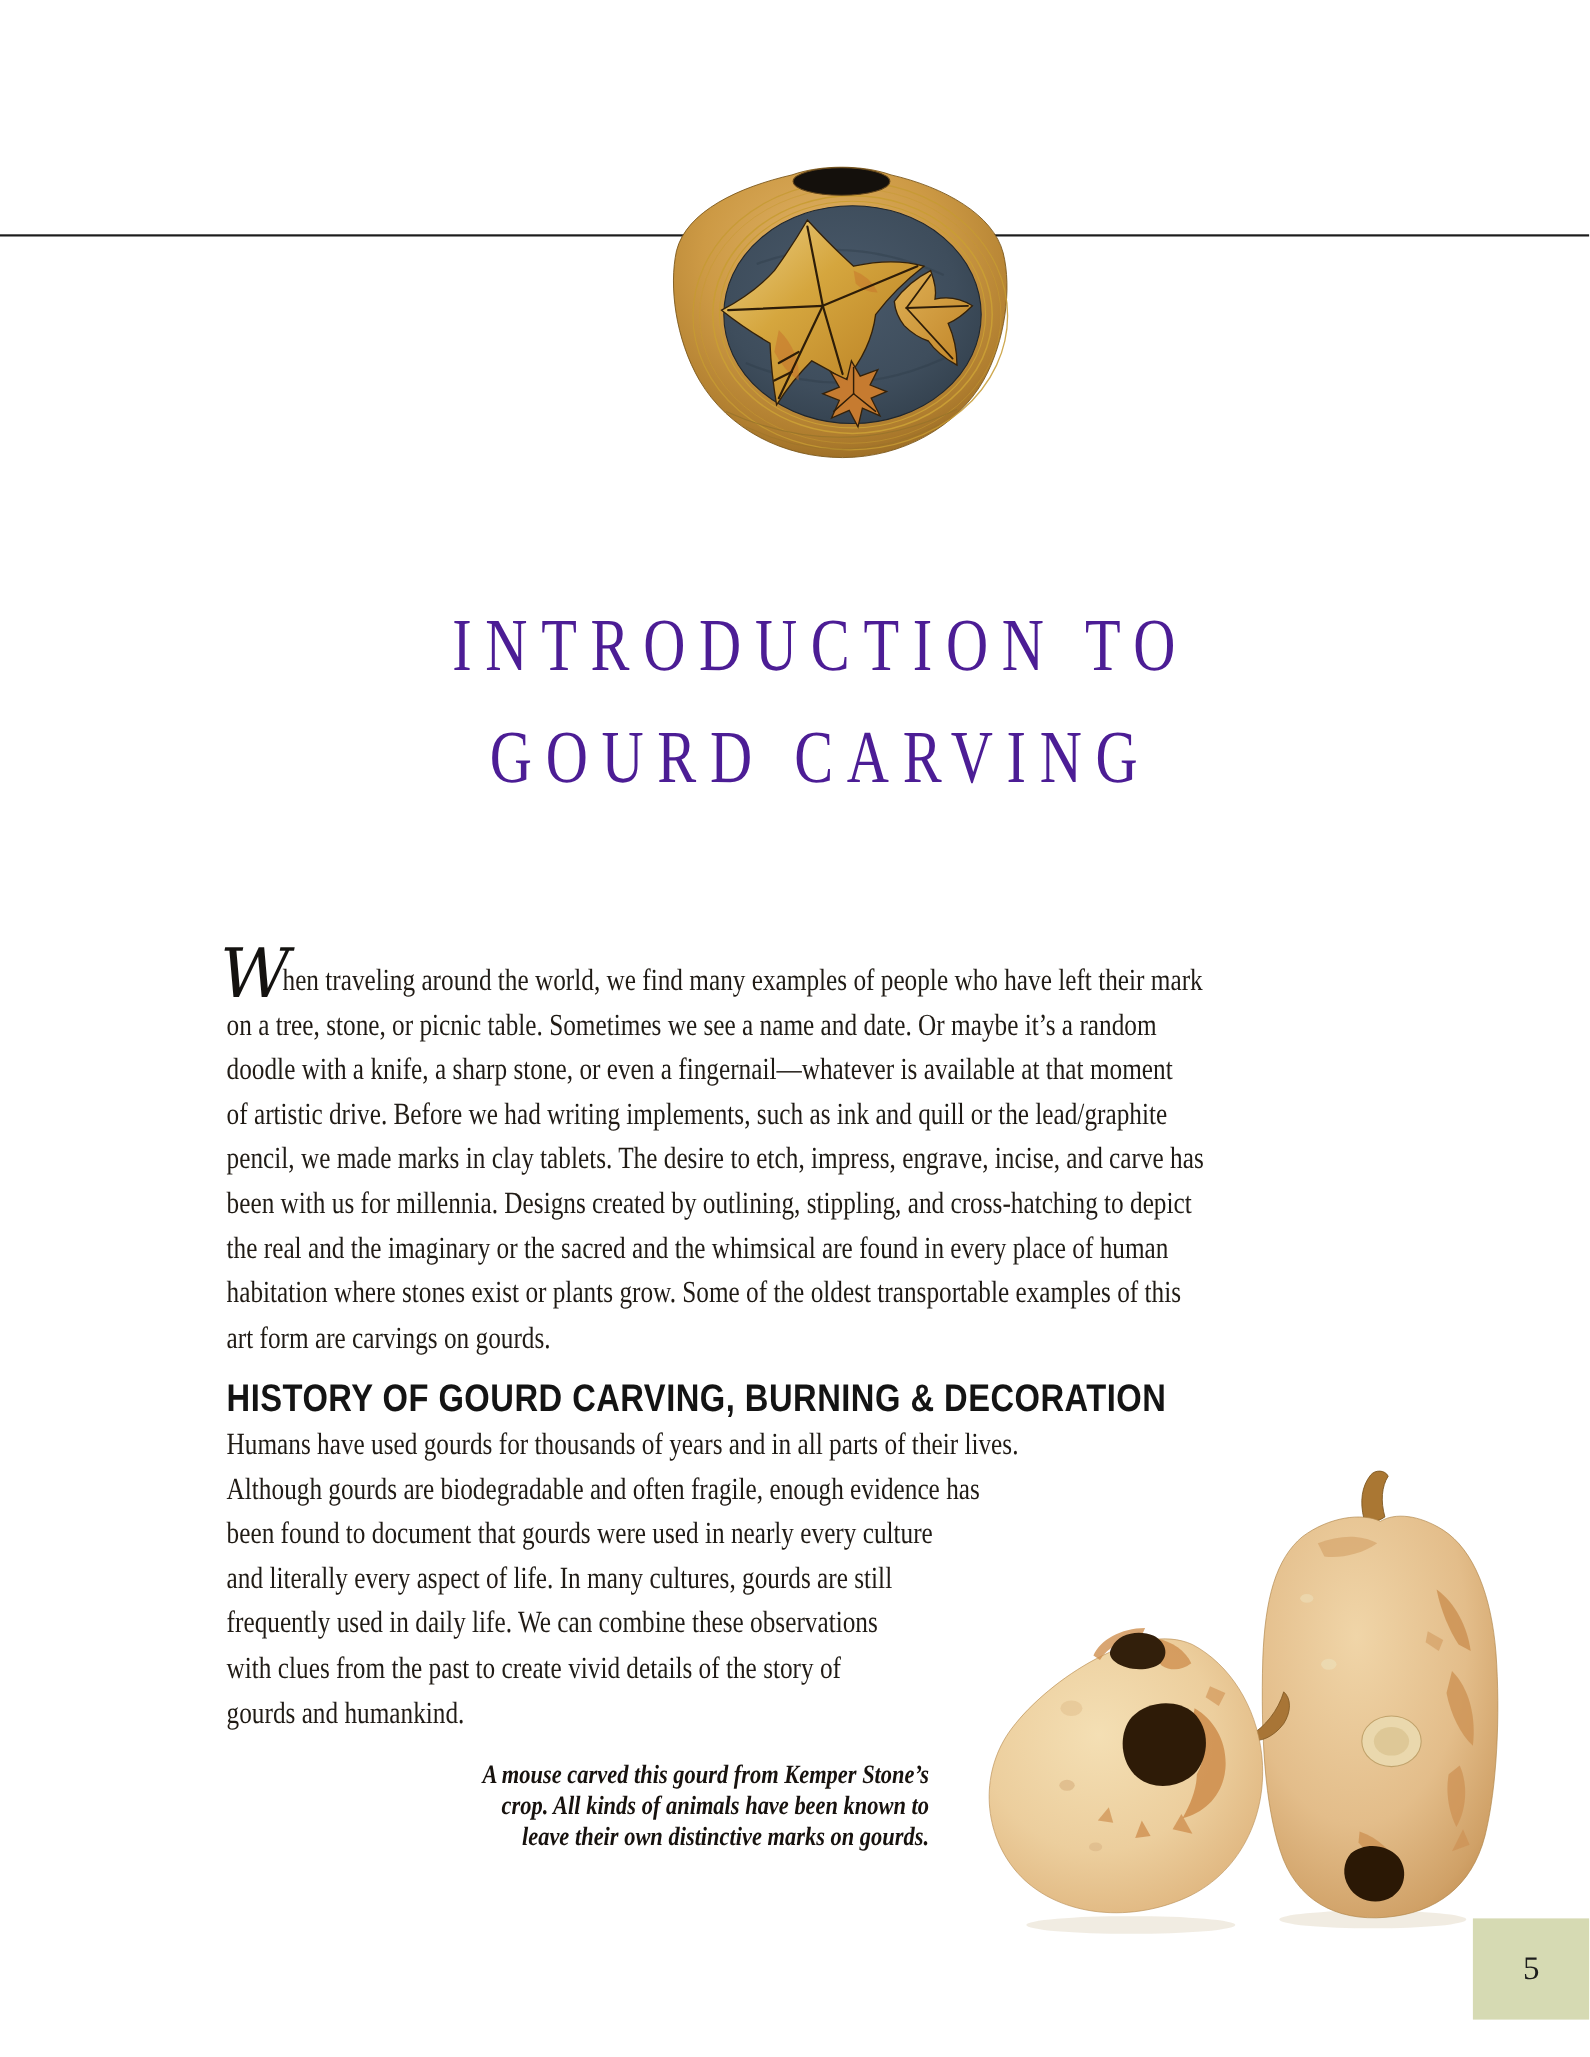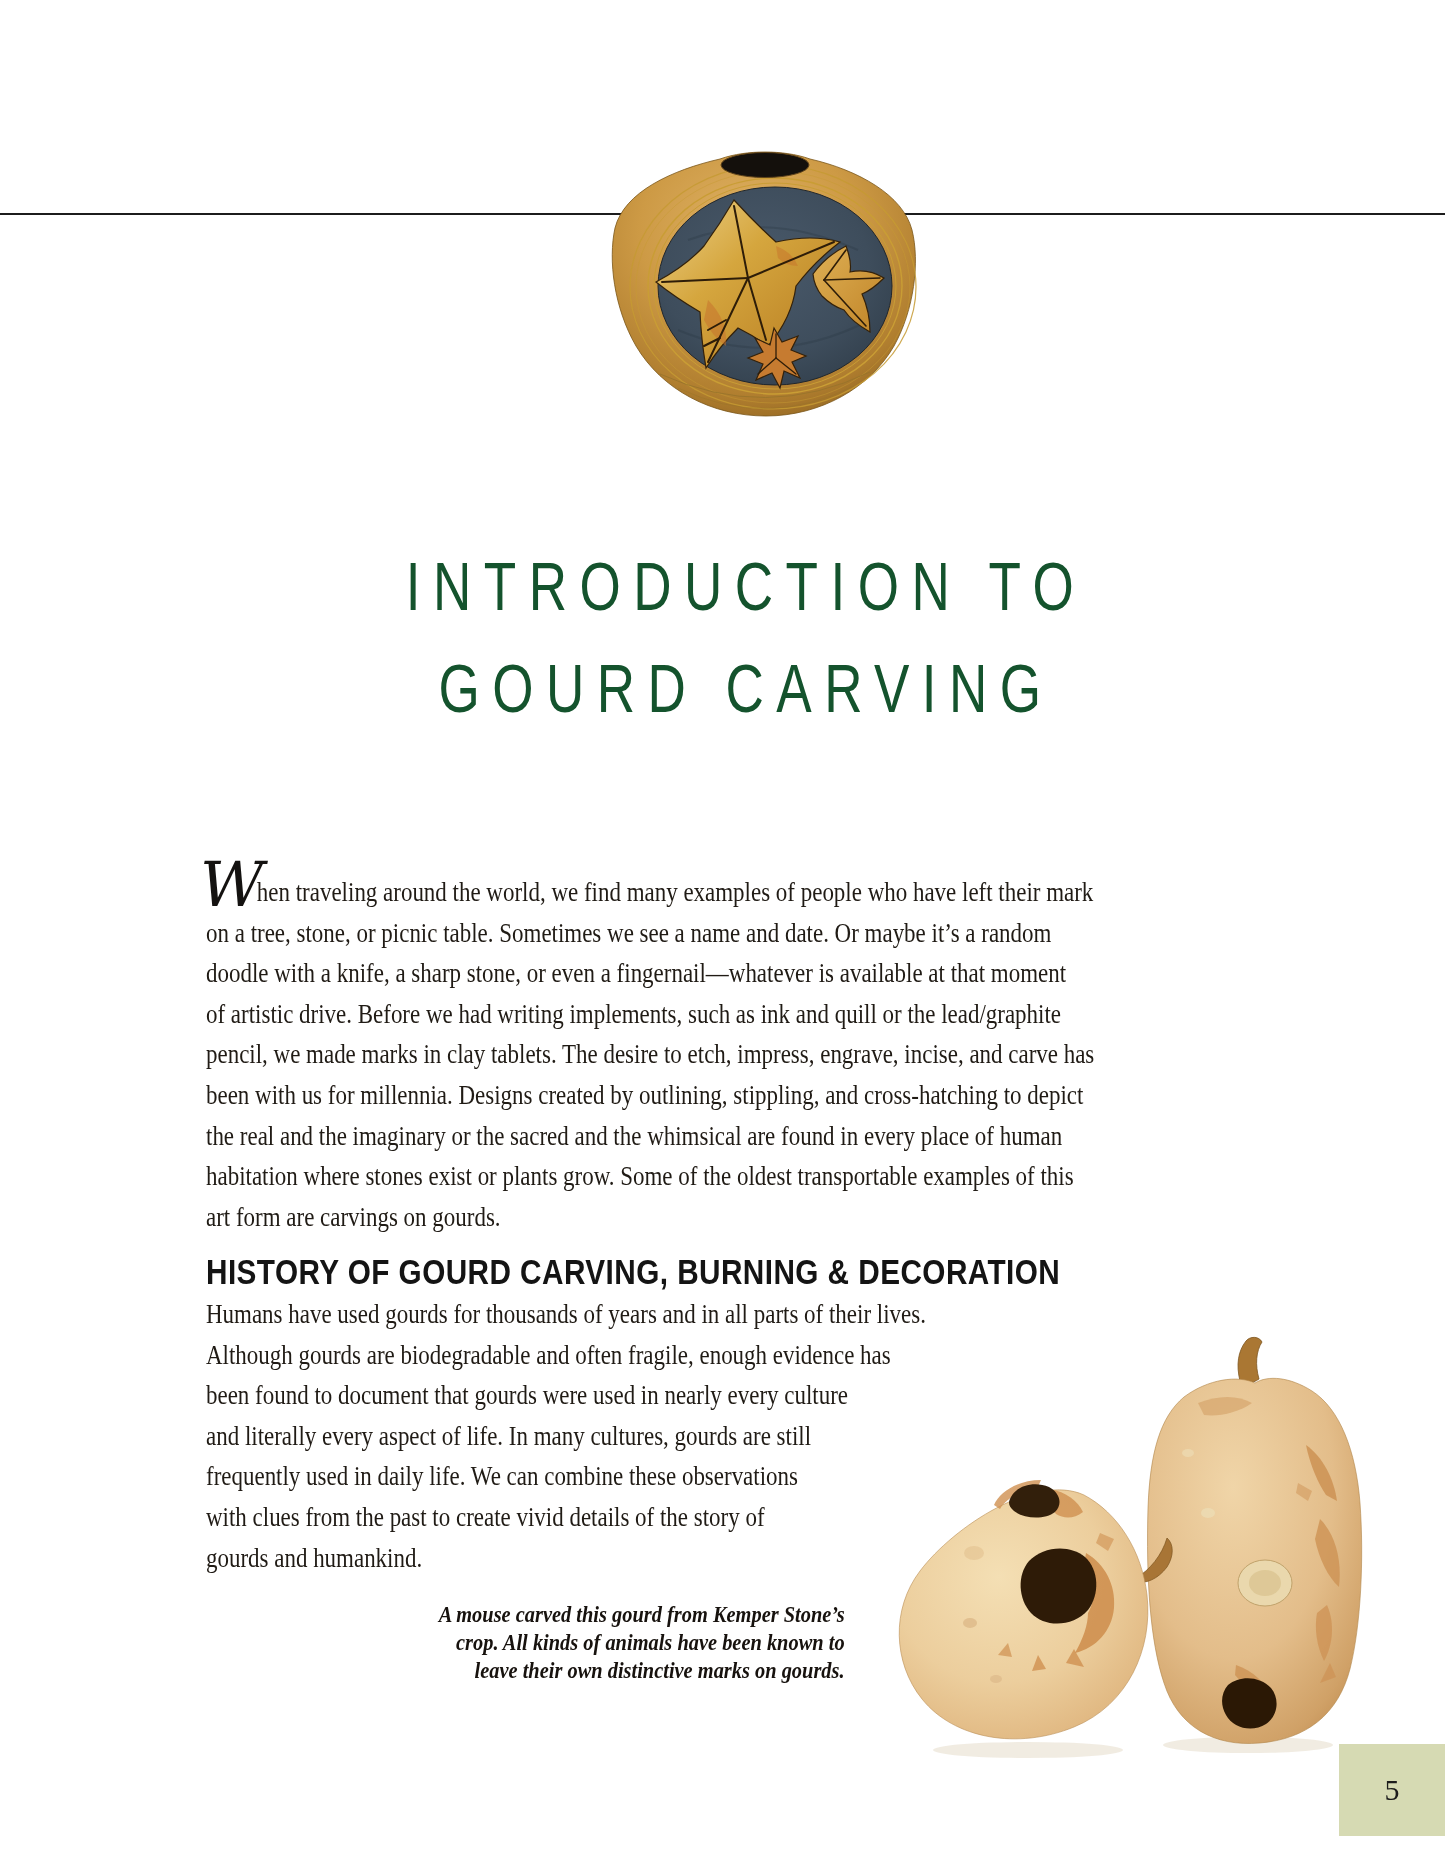--- a/index.html
+++ b/index.html
@@ -6,21 +6,21 @@
   .page{
     position:relative;width:1445px;height:1870px;background:#ffffff;
     overflow:hidden;font-family:"Liberation Serif",serif;color:#201b15;
   }
   .rule{position:absolute;top:213px;height:2px;background:#1c1c1c;}
   .rule-left{left:0;width:640px;}
   .rule-right{left:898px;width:547px;}
   .vessel{position:absolute;left:608px;top:150px;width:314px;height:270px;}
   .title{
     position:absolute;left:206px;top:535px;width:1080px;text-align:center;
-    font-family:Liberation Sans, sans-serif;font-weight:300;color:#14532d;
+    font-family:Liberation Serif, serif;font-weight:300;color:#4c1d95;
   }
   .title-line{font-size:68px;line-height:102px;letter-spacing:16px;transform:scaleX(0.78);white-space:nowrap;}
   .dropcap{
     position:absolute;left:200px;top:854px;font-family:"DejaVu Serif",serif;
     font-style:italic;font-size:62px;line-height:1;color:#141210;
   }
   .body-par{
     position:absolute;left:206px;font-size:28px;line-height:40.6px;
     transform:scaleX(0.82);transform-origin:left top;white-space:nowrap;color:#201b15;
   }

